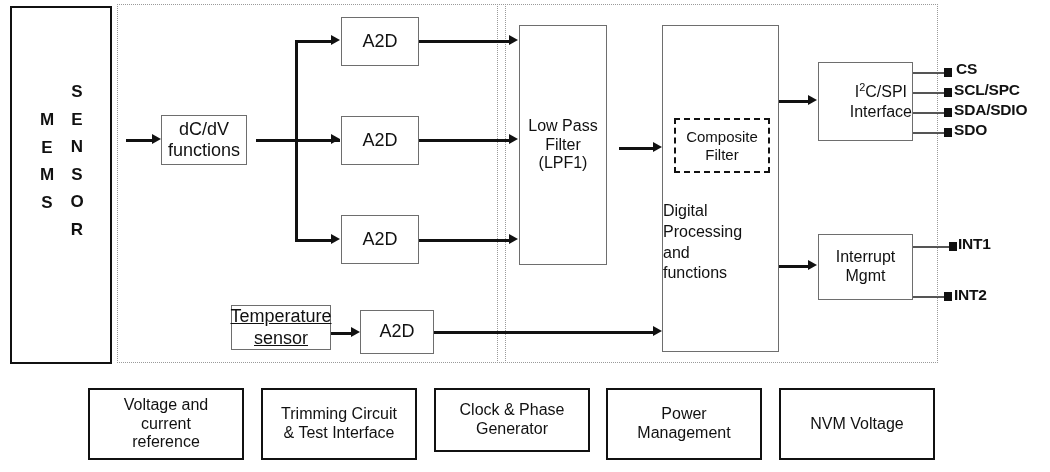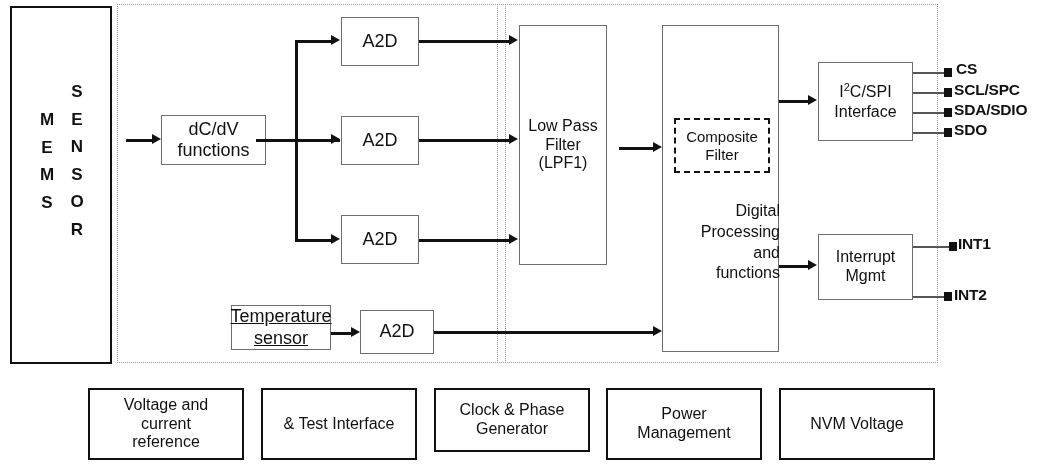--- a/index.html
+++ b/index.html
@@ -129,21 +129,21 @@
     <div class="vcol" style="left:52px; top:70px; width:26px;">
       <span>S</span>
       <span>E</span>
       <span>N</span>
       <span>S</span>
       <span>O</span>
       <span>R</span>
     </div>
   </div>
 
-  <div class="box thin" style="left:161px; top:115px; width:105px; height:50px;">
+  <div class="box thin" style="left:161px; top:115px; width:86px; height:50px;">
     <div class="lbl-sm">
       <span class="stack">dC/dV</span>
       <span class="stack">functions</span>
     </div>
   </div>
 
   <div class="hline" style="left:126px; top:139px; width:27px;"></div>
   <div class="arrow" style="left:152px; top:134px;"></div>
 
   <div class="hline" style="left:256px; top:139px; width:84px;"></div>
@@ -200,35 +200,35 @@
   <div class="arrow" style="left:653px; top:142px;"></div>
 
   <div class="box thin" style="left:662px; top:25px; width:117px; height:327px; display:block;">
 
     <div class="box dashed" style="left:11px; top:92px; width:96px; height:55px;">
       <div class="lbl-md">
         <span class="stack">Composite</span>
         <span class="stack">Filter</span>
       </div>
     </div>
-    <div class="lbl-lg" style="position:absolute; left:0; top:175px; width:117px; text-align:right; line-height:1.3;">
+    <div class="lbl-lg" style="position:absolute; left:0; top:175px; width:117px; text-align:left; line-height:1.3;">
       <span class="stack">Digital</span>
       <span class="stack">Processing</span>
       <span class="stack">and</span>
       <span class="stack">functions</span>
     </div>
   </div>
 
   <div class="hline" style="left:779px; top:100px; width:31px;"></div>
   <div class="arrow" style="left:808px; top:95px;"></div>
 
   <div class="hline" style="left:779px; top:265px; width:31px;"></div>
   <div class="arrow" style="left:808px; top:260px;"></div>
 
-  <div class="box thin" style="left:818px; top:62px; width:95px; height:79px;">
+  <div class="box thin" style="left:818px; top:62px; width:95px; height:79px;justify-content:flex-end;">
     <div class="lbl-lg">
       <span class="stack"><span>I</span><span class="sup">2</span><span>C/SPI</span></span>
       <span class="stack">Interface</span>
     </div>
   </div>
 
   <div class="thinline" style="left:913px; top:72px; width:34px;"></div>
   <div class="thinline" style="left:913px; top:92px; width:34px;"></div>
   <div class="thinline" style="left:913px; top:112px; width:34px;"></div>
   <div class="thinline" style="left:913px; top:132px; width:34px;"></div>
@@ -259,20 +259,21 @@
   <div class="box thick" style="left:88px; top:388px; width:156px; height:72px;">
     <div class="lbl-lg">
       <span class="stack">Voltage and</span>
       <span class="stack">current</span>
       <span class="stack">reference</span>
     </div>
   </div>
 
   <div class="box thick" style="left:261px; top:388px; width:156px; height:72px;">
     <div class="lbl-lg">
+      <span class="stack">Trimming Circuit</span>
       <span class="stack">&amp; Test Interface</span>
     </div>
   </div>
 
   <div class="box thick" style="left:434px; top:388px; width:156px; height:64px;">
     <div class="lbl-lg">
       <span class="stack">Clock &amp; Phase</span>
       <span class="stack">Generator</span>
     </div>
   </div>

